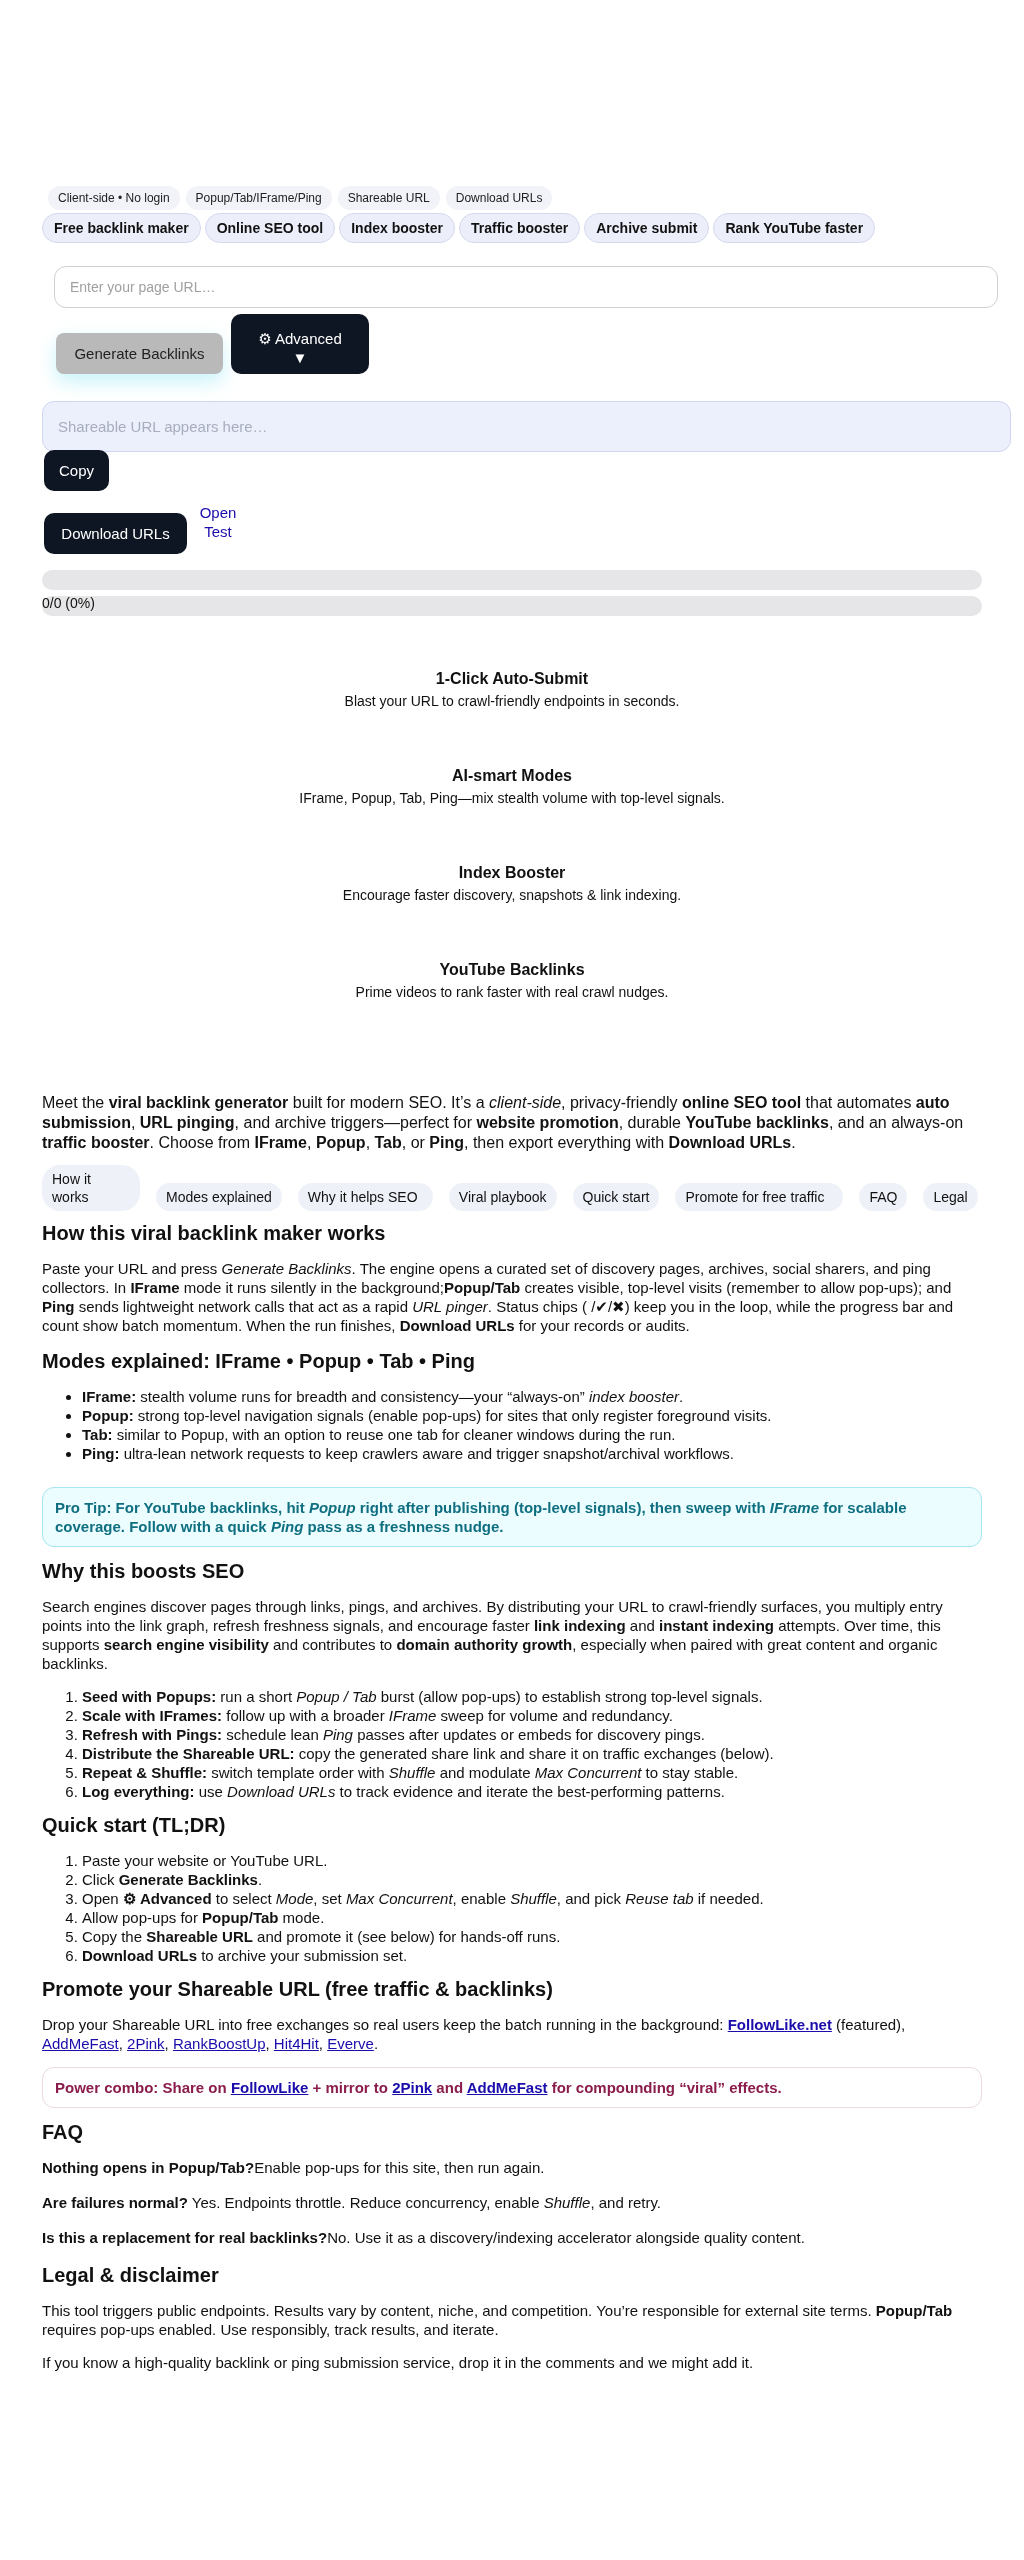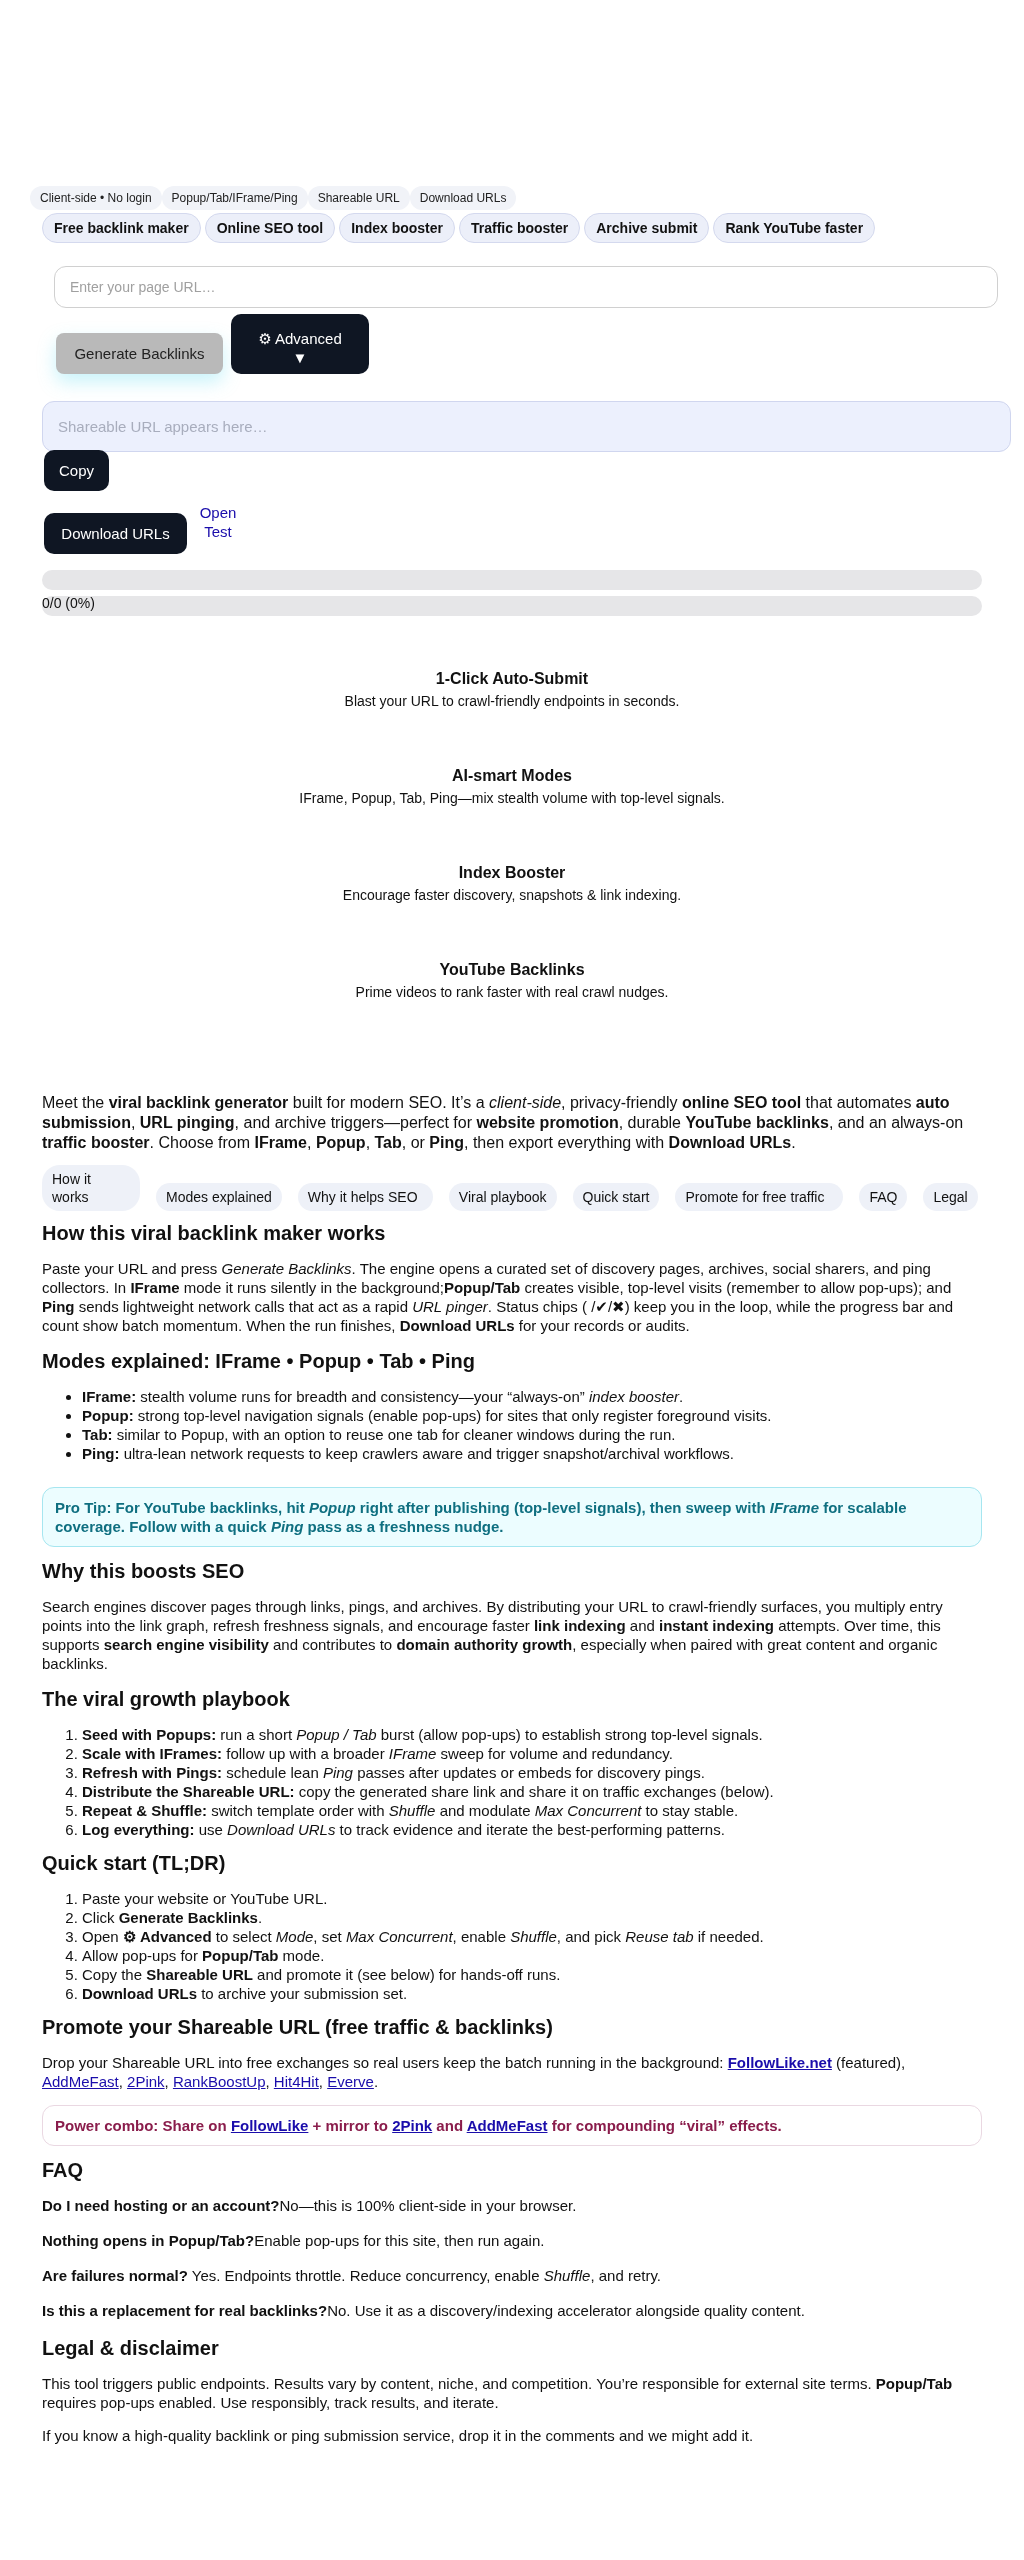--- a/index.html
+++ b/index.html
@@ -4,21 +4,21 @@
 <style>
   * { box-sizing: border-box; }
   html, body { margin: 0; padding: 0; background: #ffffff; }
   body {
     width: 1024px; height: 2560px; overflow: hidden;
     font-family: "Liberation Sans", sans-serif; color: #111111;
     position: relative;
   }
 
   
-  .badges { position: absolute; left: 30px; top: 186px; display: flex; }
+  .badges { position: absolute; left: 48px; top: 186px; display: flex; gap: 6px; }
   .badge {
     background: #f1f3f8; color: #222; font-size: 12px; padding: 5px 10px;
     border-radius: 14px; line-height: 14px;
   }
   .pills { position: absolute; left: 42px; top: 213px; display: flex; gap: 4px; }
   .pill {
     background: #eceff9; border: 1px solid #d4d9ee; color: #111; font-weight: bold;
     font-size: 14px; padding: 6px 11px; border-radius: 16px; line-height: 16px; text-align: right;
   }
 
@@ -183,21 +183,20 @@
     <li><b>IFrame:</b><span> stealth volume runs for breadth and consistency—your “always-on” </span><i>index booster</i><span>.</span></li>
     <li><b>Popup:</b><span> strong top-level navigation signals (enable pop-ups) for sites that only register foreground visits.</span></li>
     <li><b>Tab:</b><span> similar to Popup, with an option to reuse one tab for cleaner windows during the run.</span></li>
     <li><b>Ping:</b><span> ultra-lean network requests to keep crawlers aware and trigger snapshot/archival workflows.</span></li>
   </ul>
   <div class="protip"><span>Pro Tip: For YouTube backlinks, hit </span><i>Popup</i><span> right after publishing (top-level signals), then sweep with </span><i>IFrame</i><span> for scalable coverage. Follow with a quick </span><i>Ping</i><span> pass as a freshness nudge.</span></div>
 
   <h2>Why this boosts SEO</h2>
   <p class="body"><span>Search engines discover pages through links, pings, and archives. By distributing your URL to crawl-friendly surfaces, you multiply entry points into the link graph, refresh freshness signals, and encourage faster </span><b>link indexing</b><span> and </span><b>instant indexing</b><span> attempts. Over time, this supports </span><b>search engine visibility</b><span> and contributes to </span><b>domain authority growth</b><span>, especially when paired with great content and organic backlinks.</span></p>
 
-  <h2>The viral growth playbook</h2>
   <ol>
     <li><b>Seed with Popups:</b><span> run a short </span><i>Popup / Tab</i><span> burst (allow pop-ups) to establish strong top-level signals.</span></li>
     <li><b>Scale with IFrames:</b><span> follow up with a broader </span><i>IFrame</i><span> sweep for volume and redundancy.</span></li>
     <li><b>Refresh with Pings:</b><span> schedule lean </span><i>Ping</i><span> passes after updates or embeds for discovery pings.</span></li>
     <li><b>Distribute the Shareable URL:</b><span> copy the generated share link and share it on traffic exchanges (below).</span></li>
     <li><b>Repeat &amp; Shuffle:</b><span> switch template order with </span><i>Shuffle</i><span> and modulate </span><i>Max Concurrent</i><span> to stay stable.</span></li>
     <li><b>Log everything:</b><span> use </span><i>Download URLs</i><span> to track evidence and iterate the best-performing patterns.</span></li>
   </ol>
 
   <h2>Quick start (TL;DR)</h2>
@@ -209,21 +208,20 @@
     <li><span>Copy the </span><b>Shareable URL</b><span> and promote it (see below) for hands-off runs.</span></li>
     <li><b>Download URLs</b><span> to archive your submission set.</span></li>
   </ol>
 
   <h2>Promote your Shareable URL (free traffic &amp; backlinks)</h2>
   <p class="body"><span>Drop your Shareable URL into free exchanges so real users keep the batch running in the background: </span><a class="lnk" href="#" style="font-weight:bold">FollowLike.net</a><span> (featured),</span><br><a class="lnk" href="#">AddMeFast</a>, <a class="lnk" href="#">2Pink</a>, <a class="lnk" href="#">RankBoostUp</a>, <a class="lnk" href="#">Hit4Hit</a>, <a class="lnk" href="#">Everve</a>.</p>
   <div class="combo"><span>Power combo: Share on </span><a class="lnk" href="#">FollowLike</a><span> + mirror to </span><a class="lnk" href="#">2Pink</a><span> and </span><a class="lnk" href="#">AddMeFast</a><span> for compounding “viral” effects.</span></div>
 
   <h2>FAQ</h2>
   <div class="faq">
-    <p><b>Do I need hosting or an account?</b><span>No—this is 100% client-side in your browser.</span></p>
     <p><b>Nothing opens in Popup/Tab?</b><span>Enable pop-ups for this site, then run again.</span></p>
     <p><b>Are failures normal?</b><span> Yes. Endpoints throttle. Reduce concurrency, enable </span><i>Shuffle</i><span>, and retry.</span></p>
     <p><b>Is this a replacement for real backlinks?</b><span>No. Use it as a discovery/indexing accelerator alongside quality content.</span></p>
   </div>
 
   <h2>Legal &amp; disclaimer</h2>
   <p class="body"><span>This tool triggers public endpoints. Results vary by content, niche, and competition. You’re responsible for external site terms. </span><b>Popup/Tab</b><span> requires pop-ups enabled. Use responsibly, track results, and iterate.</span></p>
   <p class="body footnote">If you know a high-quality backlink or ping submission service, drop it in the comments and we might add it.</p>
 </div>
 

